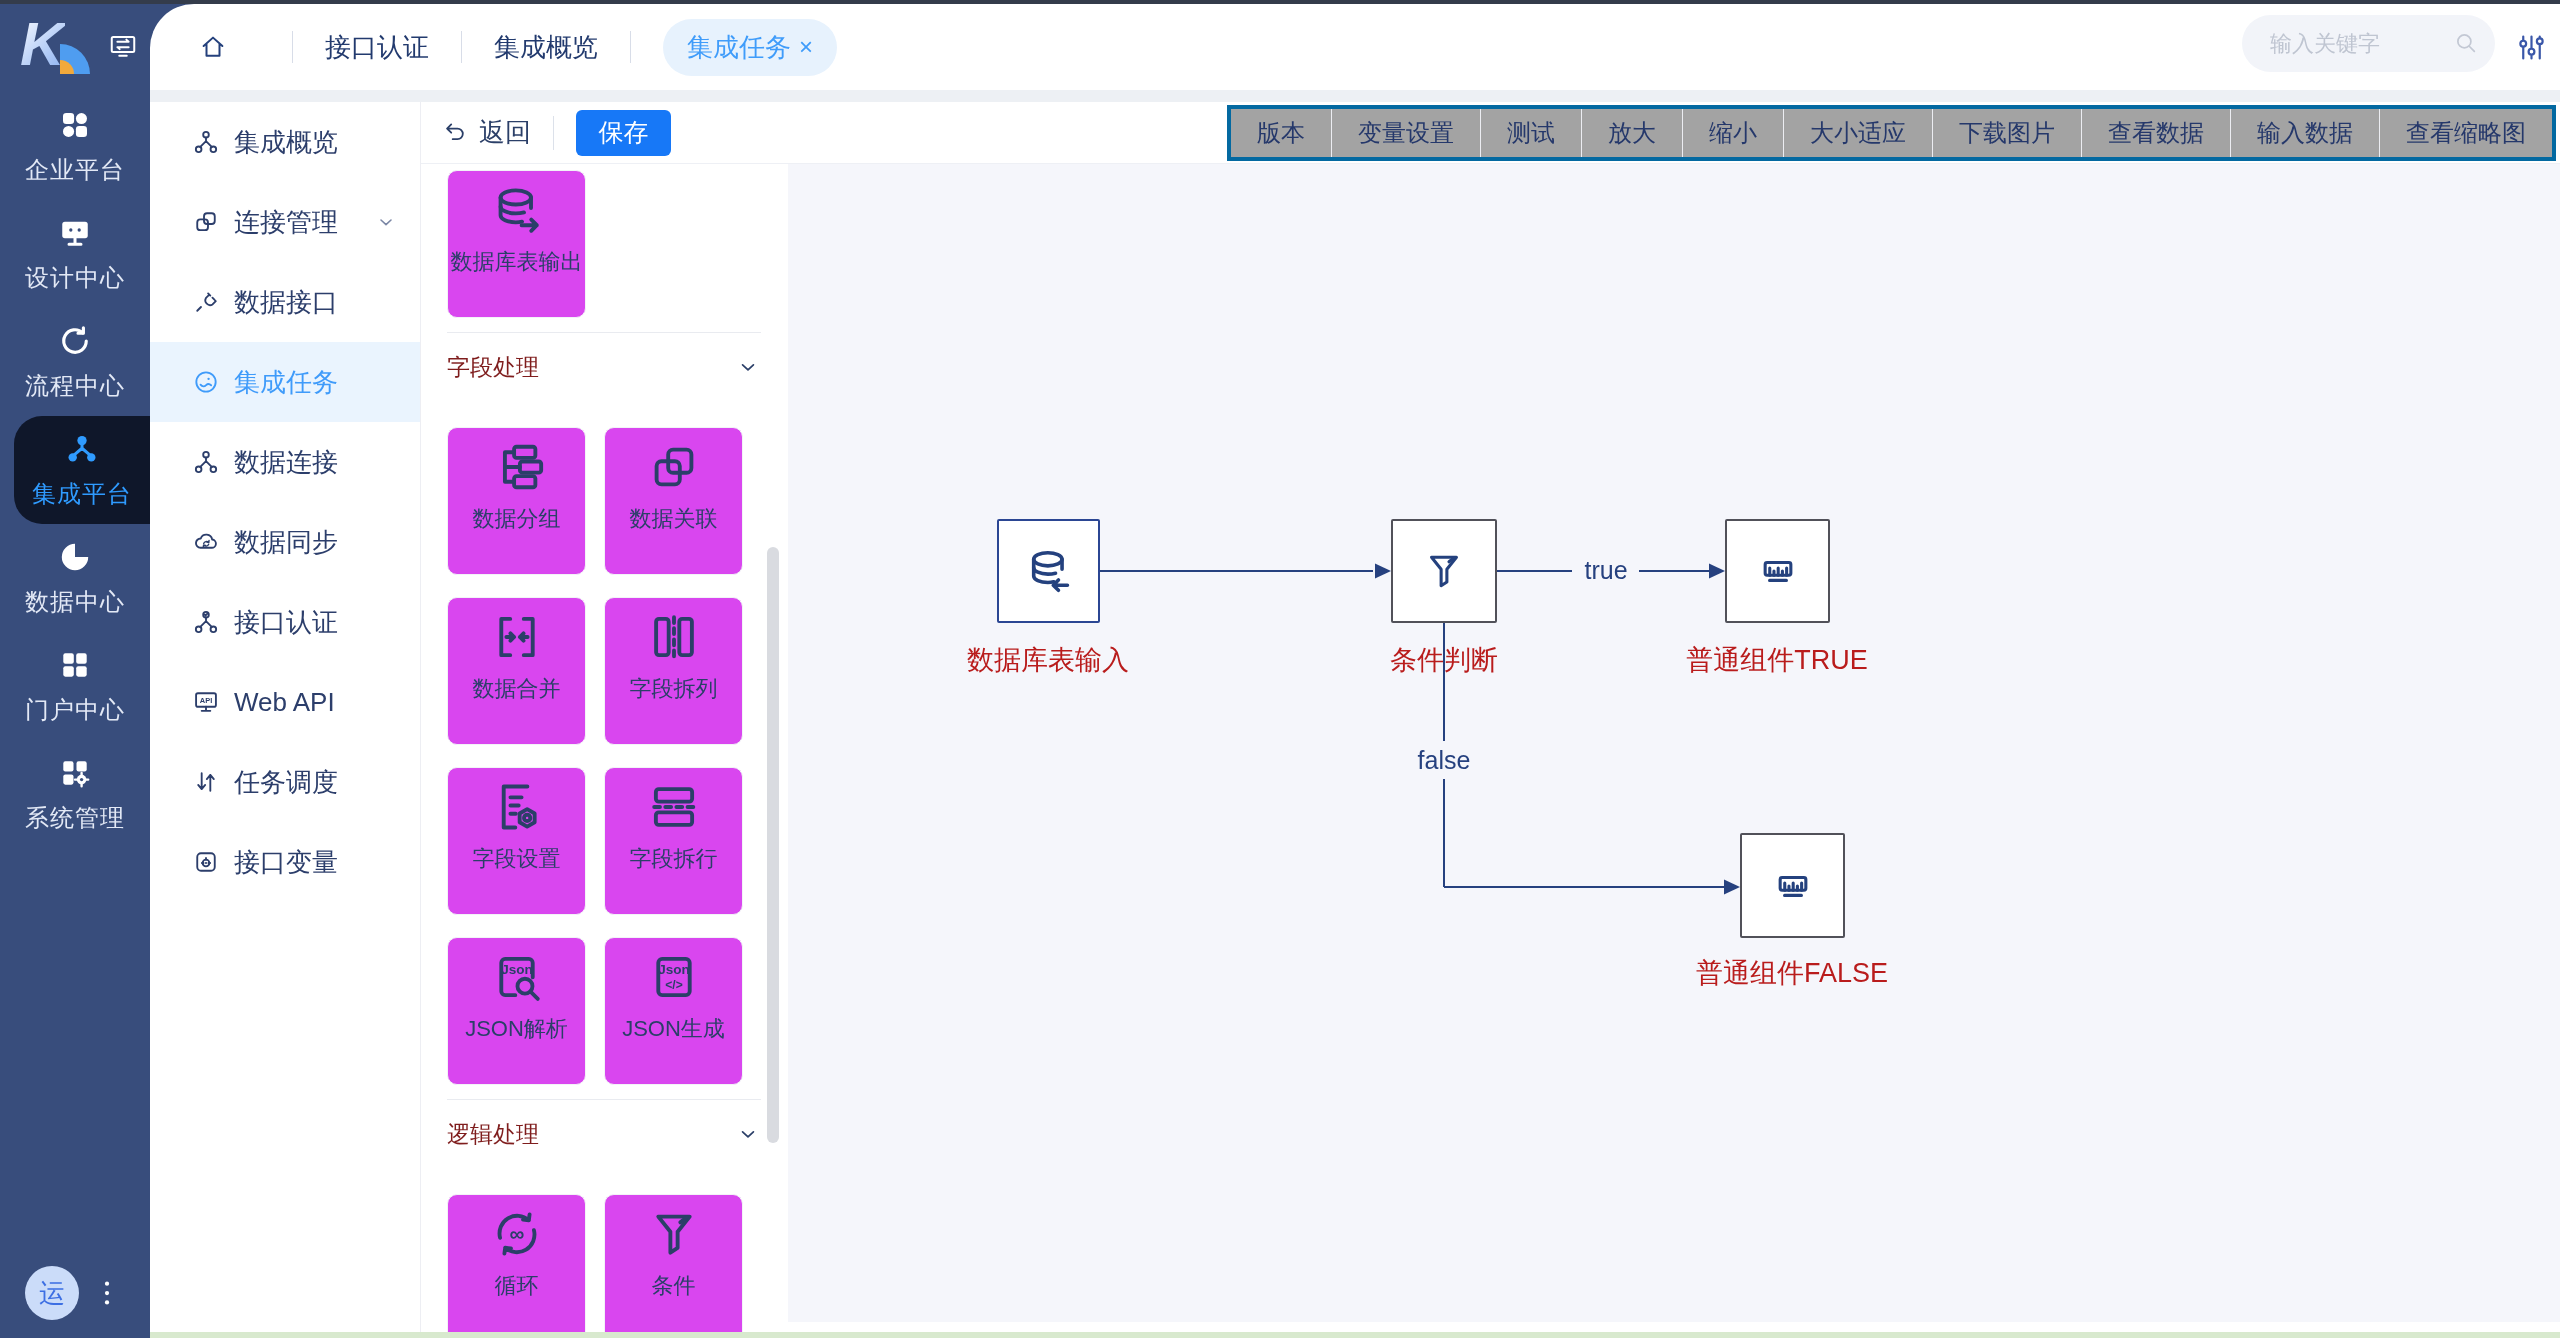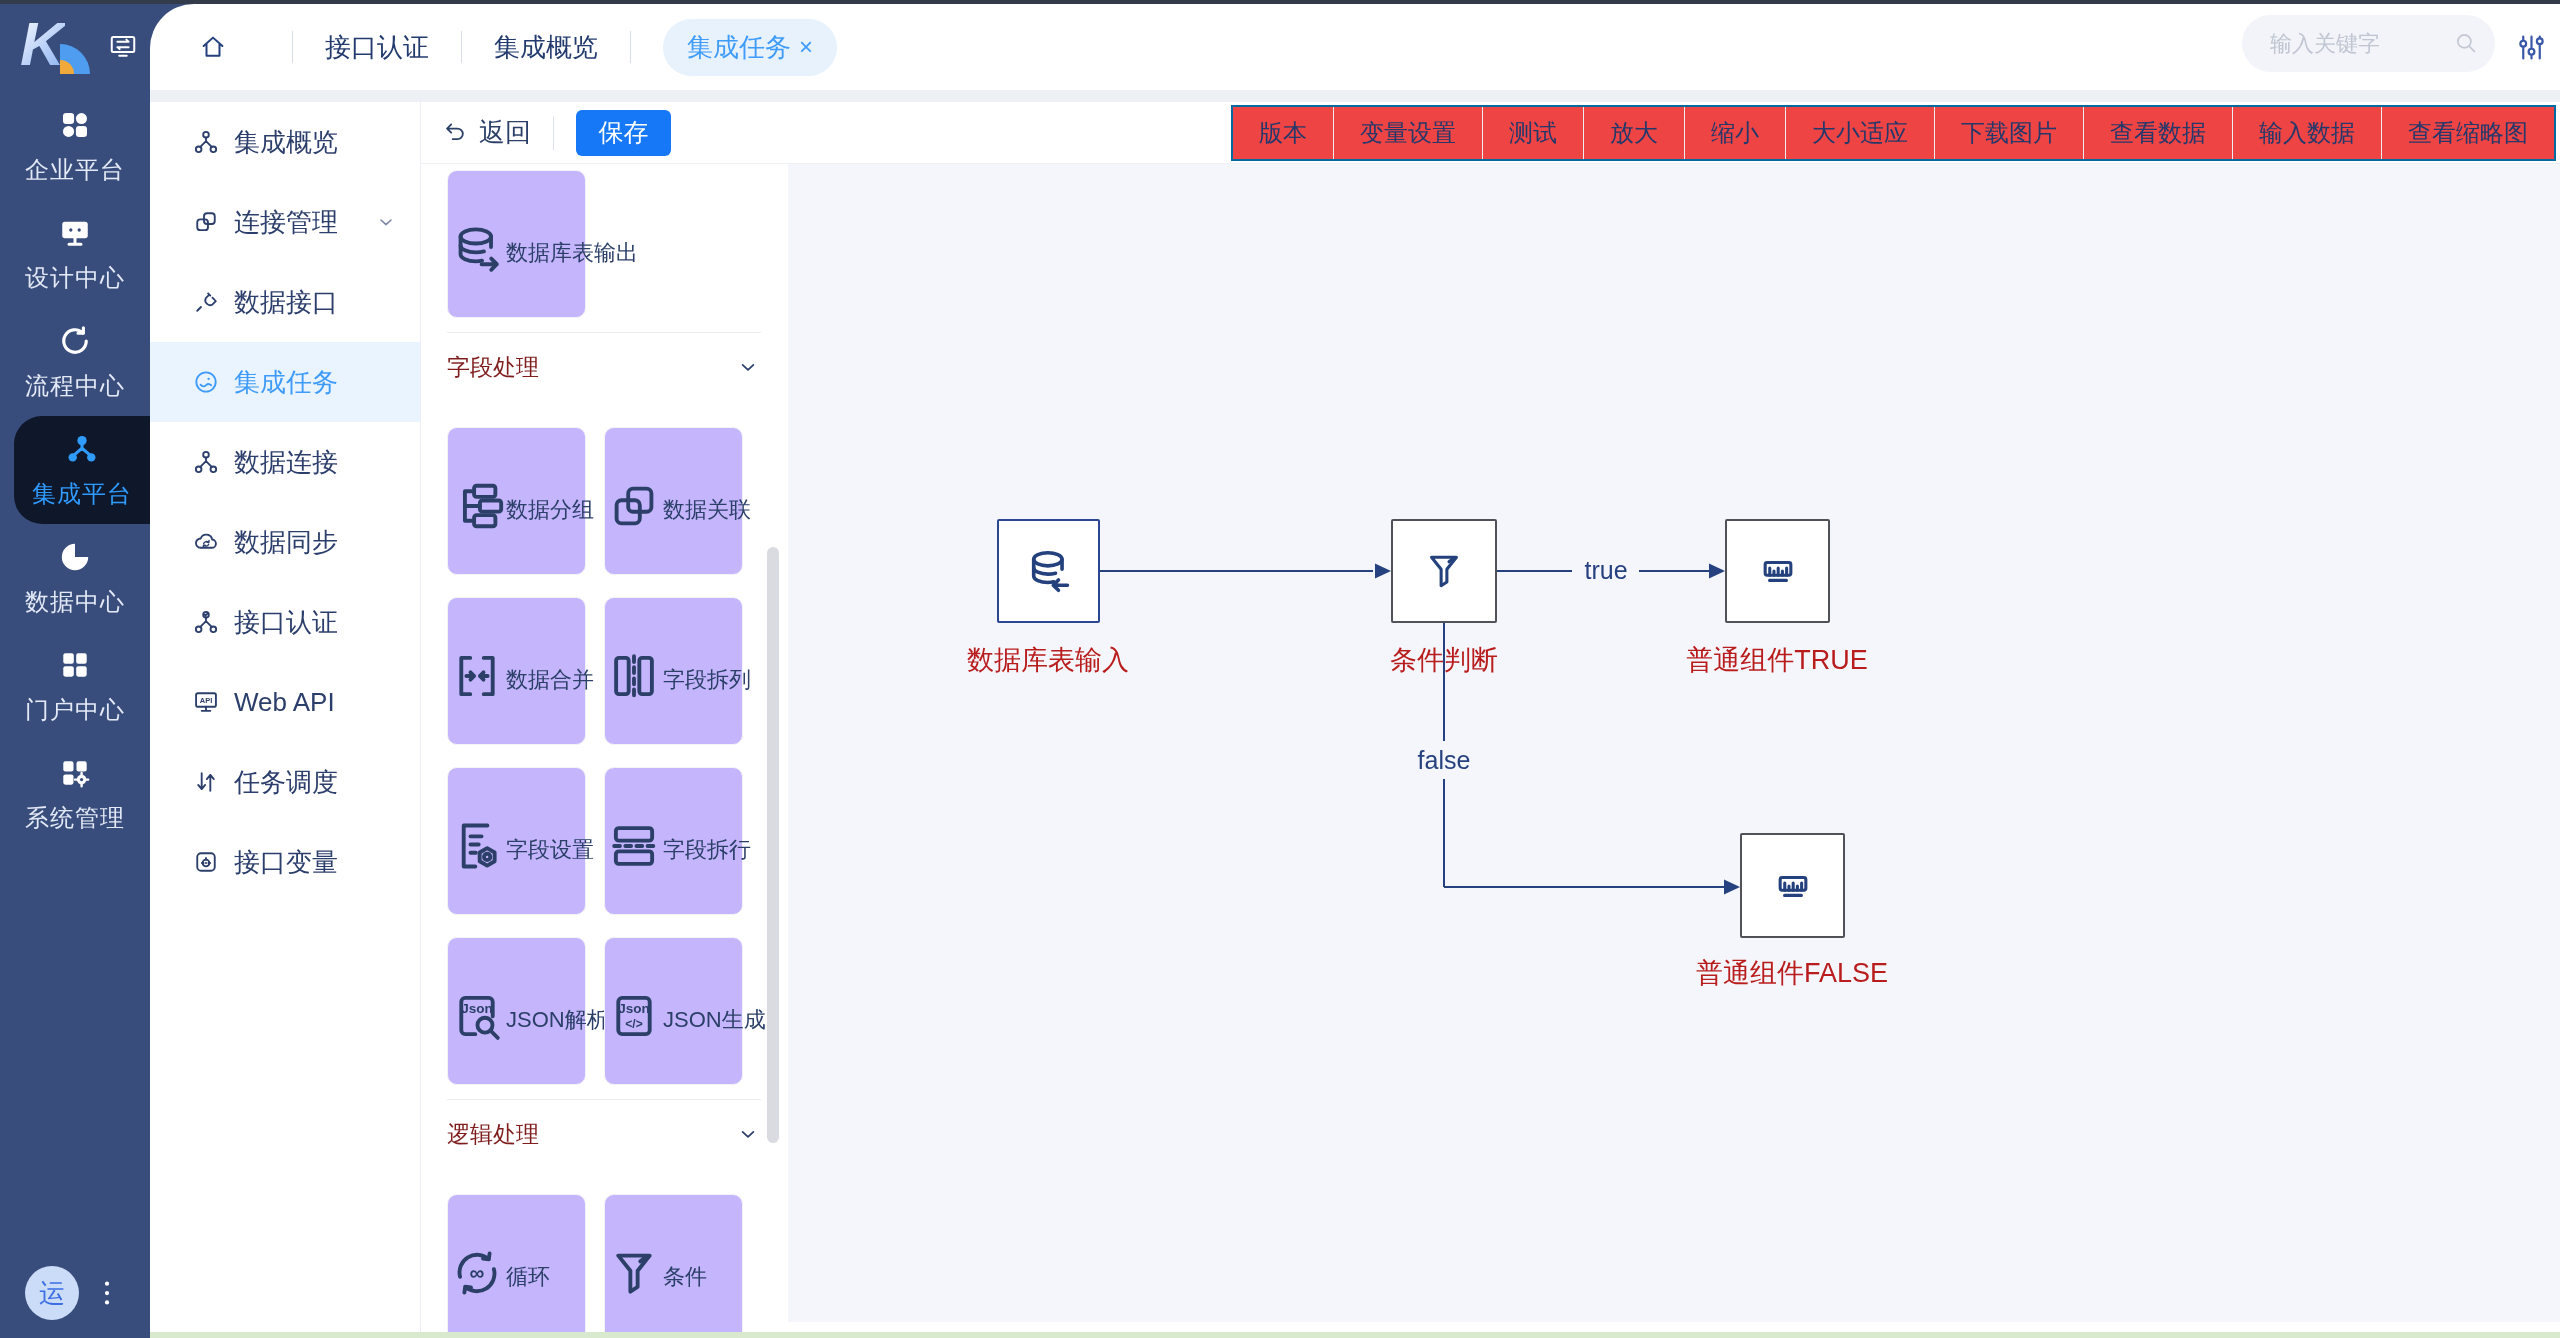--- a/index.html
+++ b/index.html
@@ -58,37 +58,37 @@
   .menu-item .mchev{margin-left:auto;margin-right:22px;color:#7B87A5;display:flex}
 
   
   #toolbar{position:absolute;left:421px;top:102px;width:2139px;height:62px;background:#FFFFFF;
            border-bottom:1px solid #EEF0F5;z-index:7;display:flex;align-items:center;box-sizing:border-box}
   #back-btn{display:flex;align-items:center;margin-left:21px;color:#2B3F68;font-size:26px;cursor:pointer}
   #back-btn .bic{display:flex;margin-right:10px}
   .tdiv{width:1px;height:34px;background:#DCE1EA;margin:0 22px}
   #save-btn{width:95px;height:46px;background:#1778F7;color:#FFFFFF;font-size:25px;border:none;
             border-radius:6px;cursor:pointer;font-family:inherit}
-  #tb-group{margin-left:auto;margin-right:4px;display:flex;height:56px;border:2px solid #0369a1;
-            box-sizing:border-box;background:#ef4444}
+  #tb-group{margin-left:auto;margin-right:4px;display:flex;height:56px;border:4px solid #0369a1;
+            box-sizing:border-box;background:#a3a3a3}
   .tb-btn{display:flex;align-items:center;padding:0 26px;font-size:24px;color:#25386B;cursor:pointer;
           border-left:1px solid #ECEDF2;white-space:nowrap}
   .tb-btn:first-child{border-left:none}
 
   
   #palette{position:absolute;left:421px;top:164px;width:367px;height:1174px;background:#FFFFFF;
            padding:6px 0 0 26px;box-sizing:border-box;overflow:hidden;z-index:6}
   .pgrid{display:flex;flex-wrap:wrap;gap:22px 18px;width:300px;margin-top:44px}
   .pgrid.first{margin-top:0}
   .pdiv{width:314px;height:1px;background:#E9EBF0;margin-top:14px}
   .phead{margin-top:18px;height:32px;width:314px;display:flex;align-items:center;
          justify-content:space-between;color:#7f1d1d;font-size:23px}
   .phead .pchev{display:flex;color:#2B3F68;cursor:pointer}
-  .pcard{width:139px;height:148px;background:#c4b5fd;border:1px solid #F2F3F7;border-radius:10px;
-         box-sizing:border-box;display:flex;align-items:center;
+  .pcard{width:139px;height:148px;background:#d946ef;border:1px solid #F2F3F7;border-radius:10px;
+         box-sizing:border-box;display:flex;flex-direction:column;align-items:center;
          padding-top:10px;cursor:grab}
   .pcard .pic{color:#2B3F68;display:flex}
   .pcard .plabel{margin-top:8px;font-size:22px;color:#2B3F68;white-space:nowrap}
   #pscroll{position:absolute;left:767px;top:547px;width:12px;height:596px;background:#D9DBE0;
            border-radius:6px;z-index:8;cursor:pointer}
 
   
   #canvas{position:absolute;left:788px;top:164px;width:1772px;height:1158px;background:#F5F6FB;z-index:5}
   #edges{position:absolute;left:0;top:0}
   .node{position:absolute;background:#FFFFFF;display:flex;align-items:center;justify-content:center;

